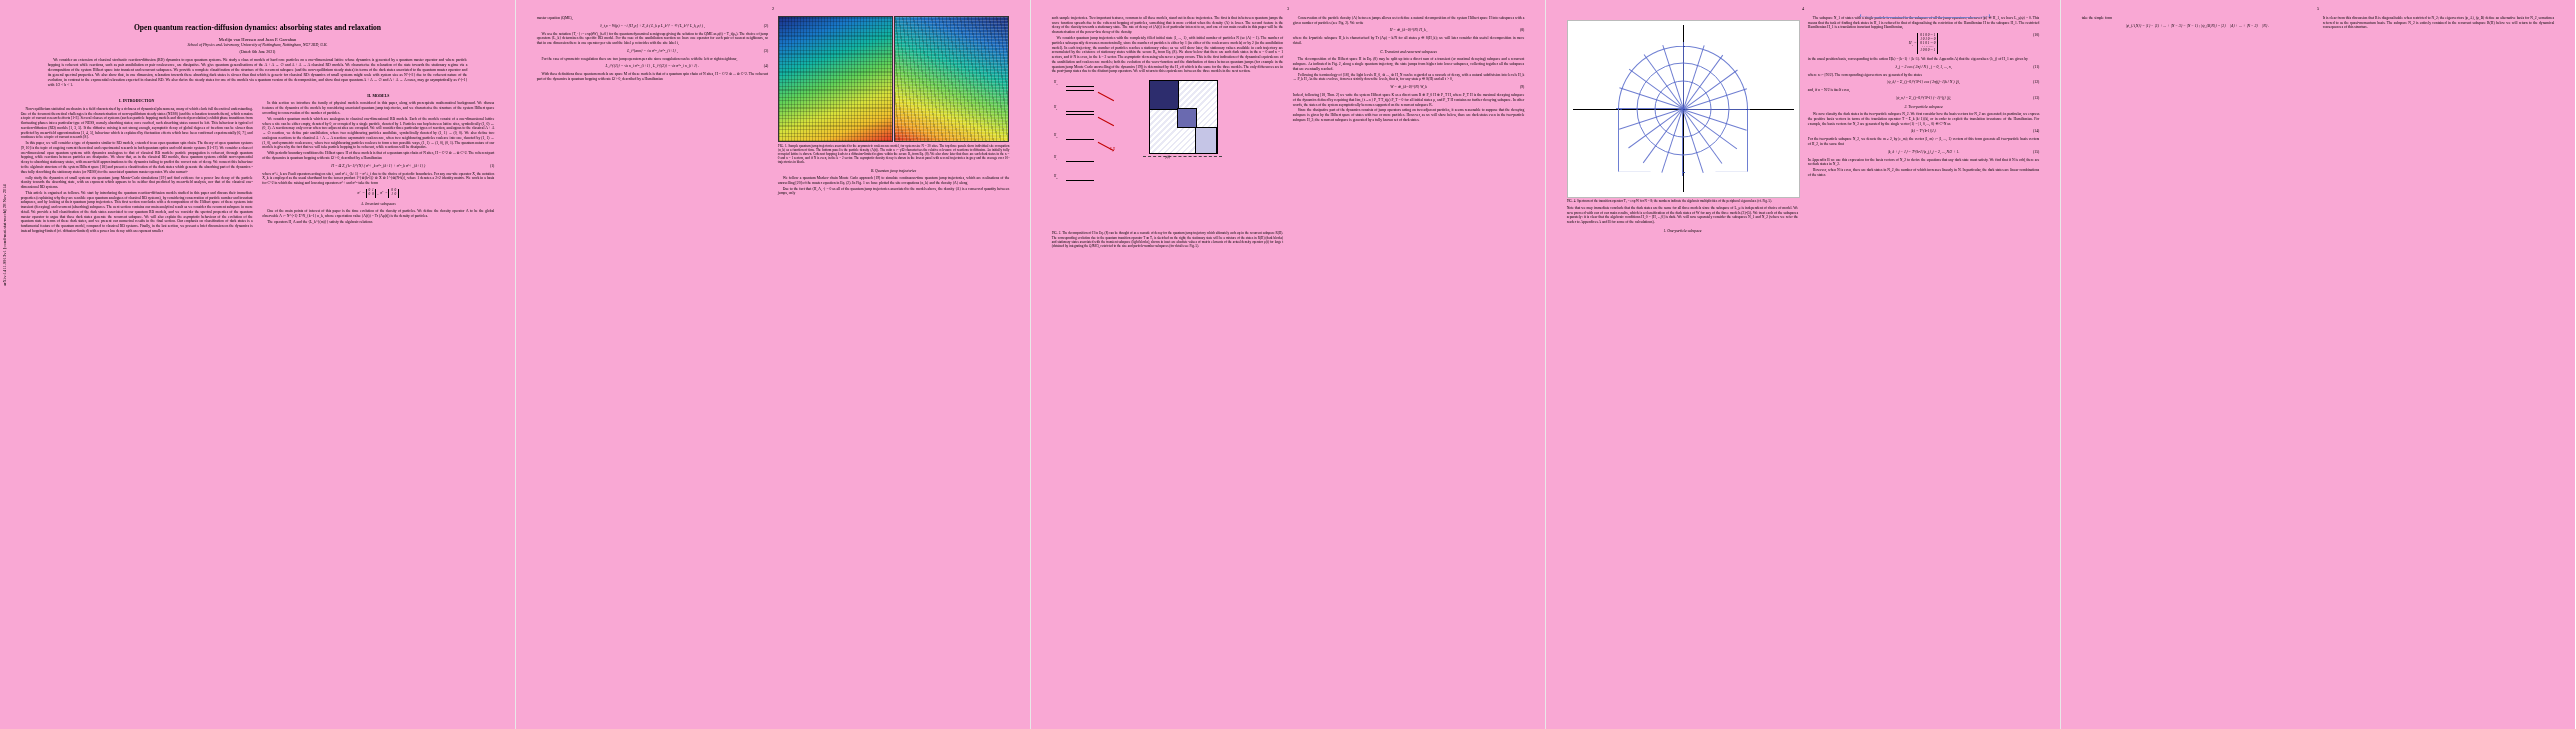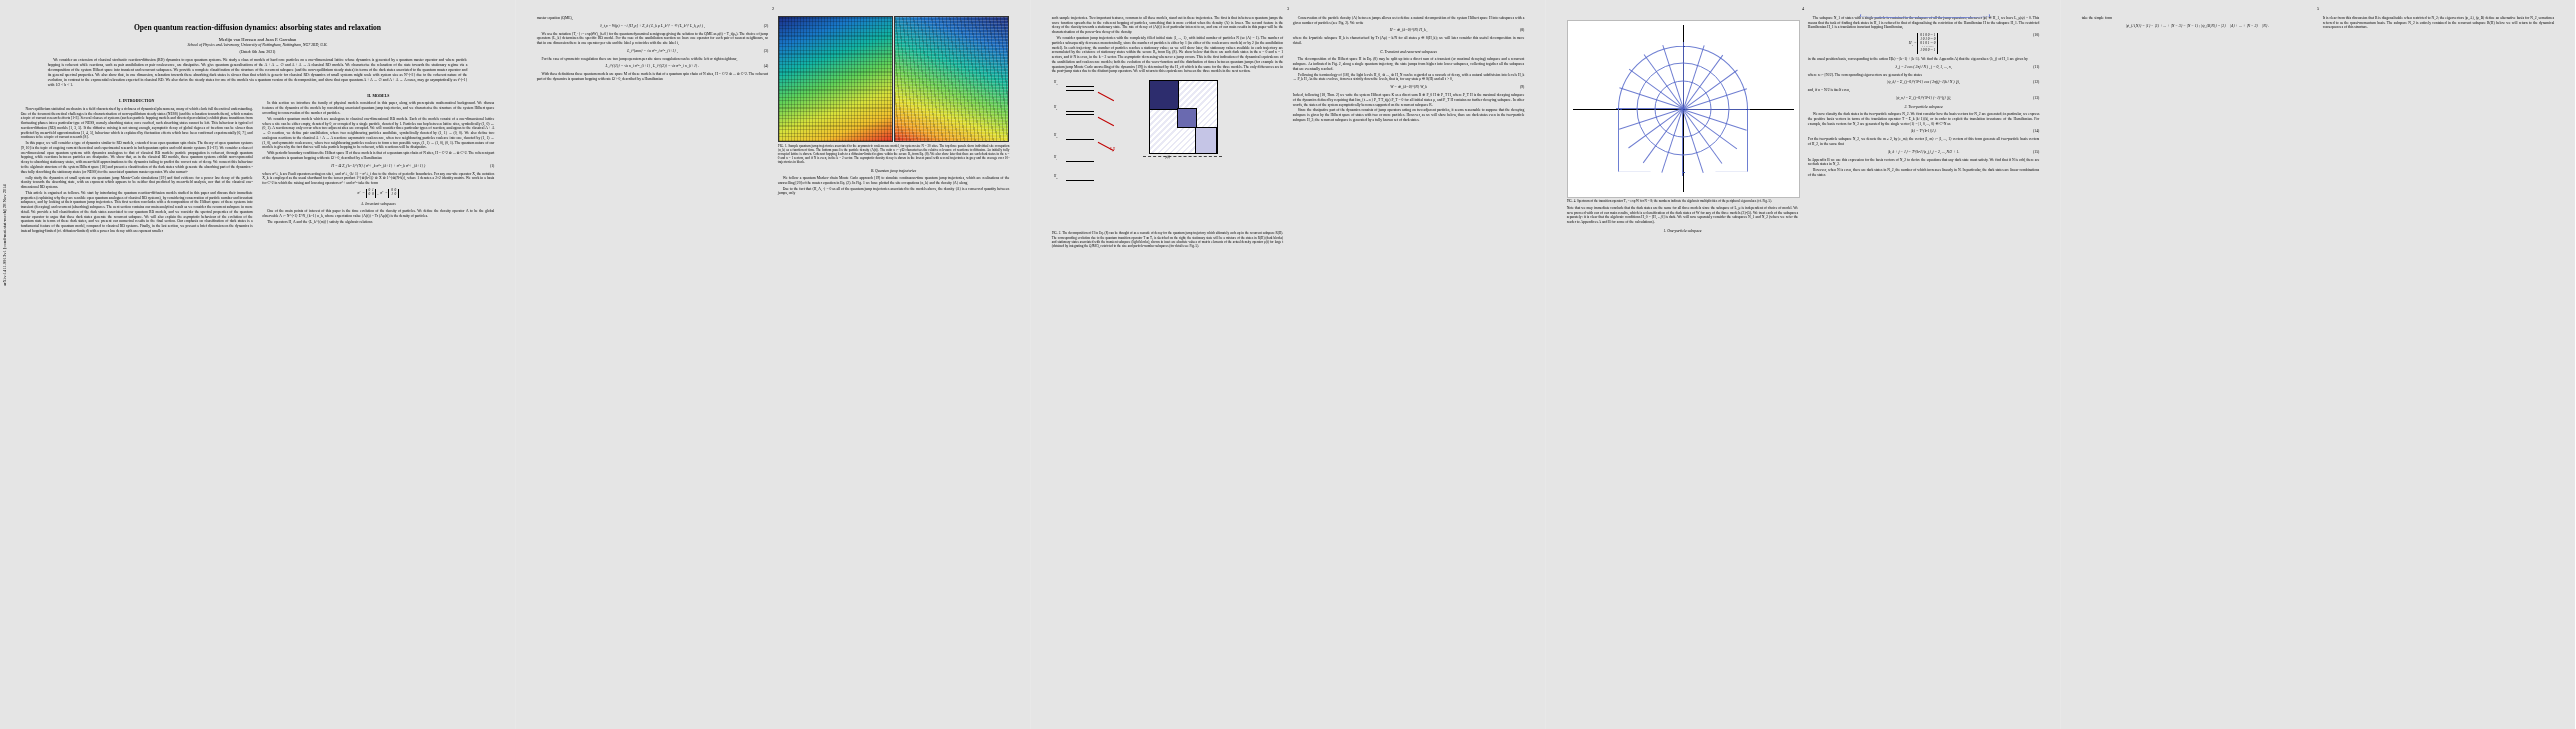--- a/index.html
+++ b/index.html
@@ -19,21 +19,21 @@
     flex-direction: row;
     width: 2576px;
     height: 729px;
   }
   .page {
     position: relative;
     width: 515px;
     height: 729px;
     box-sizing: border-box;
     padding: 16px 20.7px 13.4px 20.7px;
-    background: #e5e5e5;
+    background: #f9a8d4;
     overflow: hidden;
   }
   .page + .page {
     border-left: 0.6px solid #e8e8e8;
   }
   .pagenum {
     position: absolute;
     top: 6px;
     left: 0;
     width: 100%;

